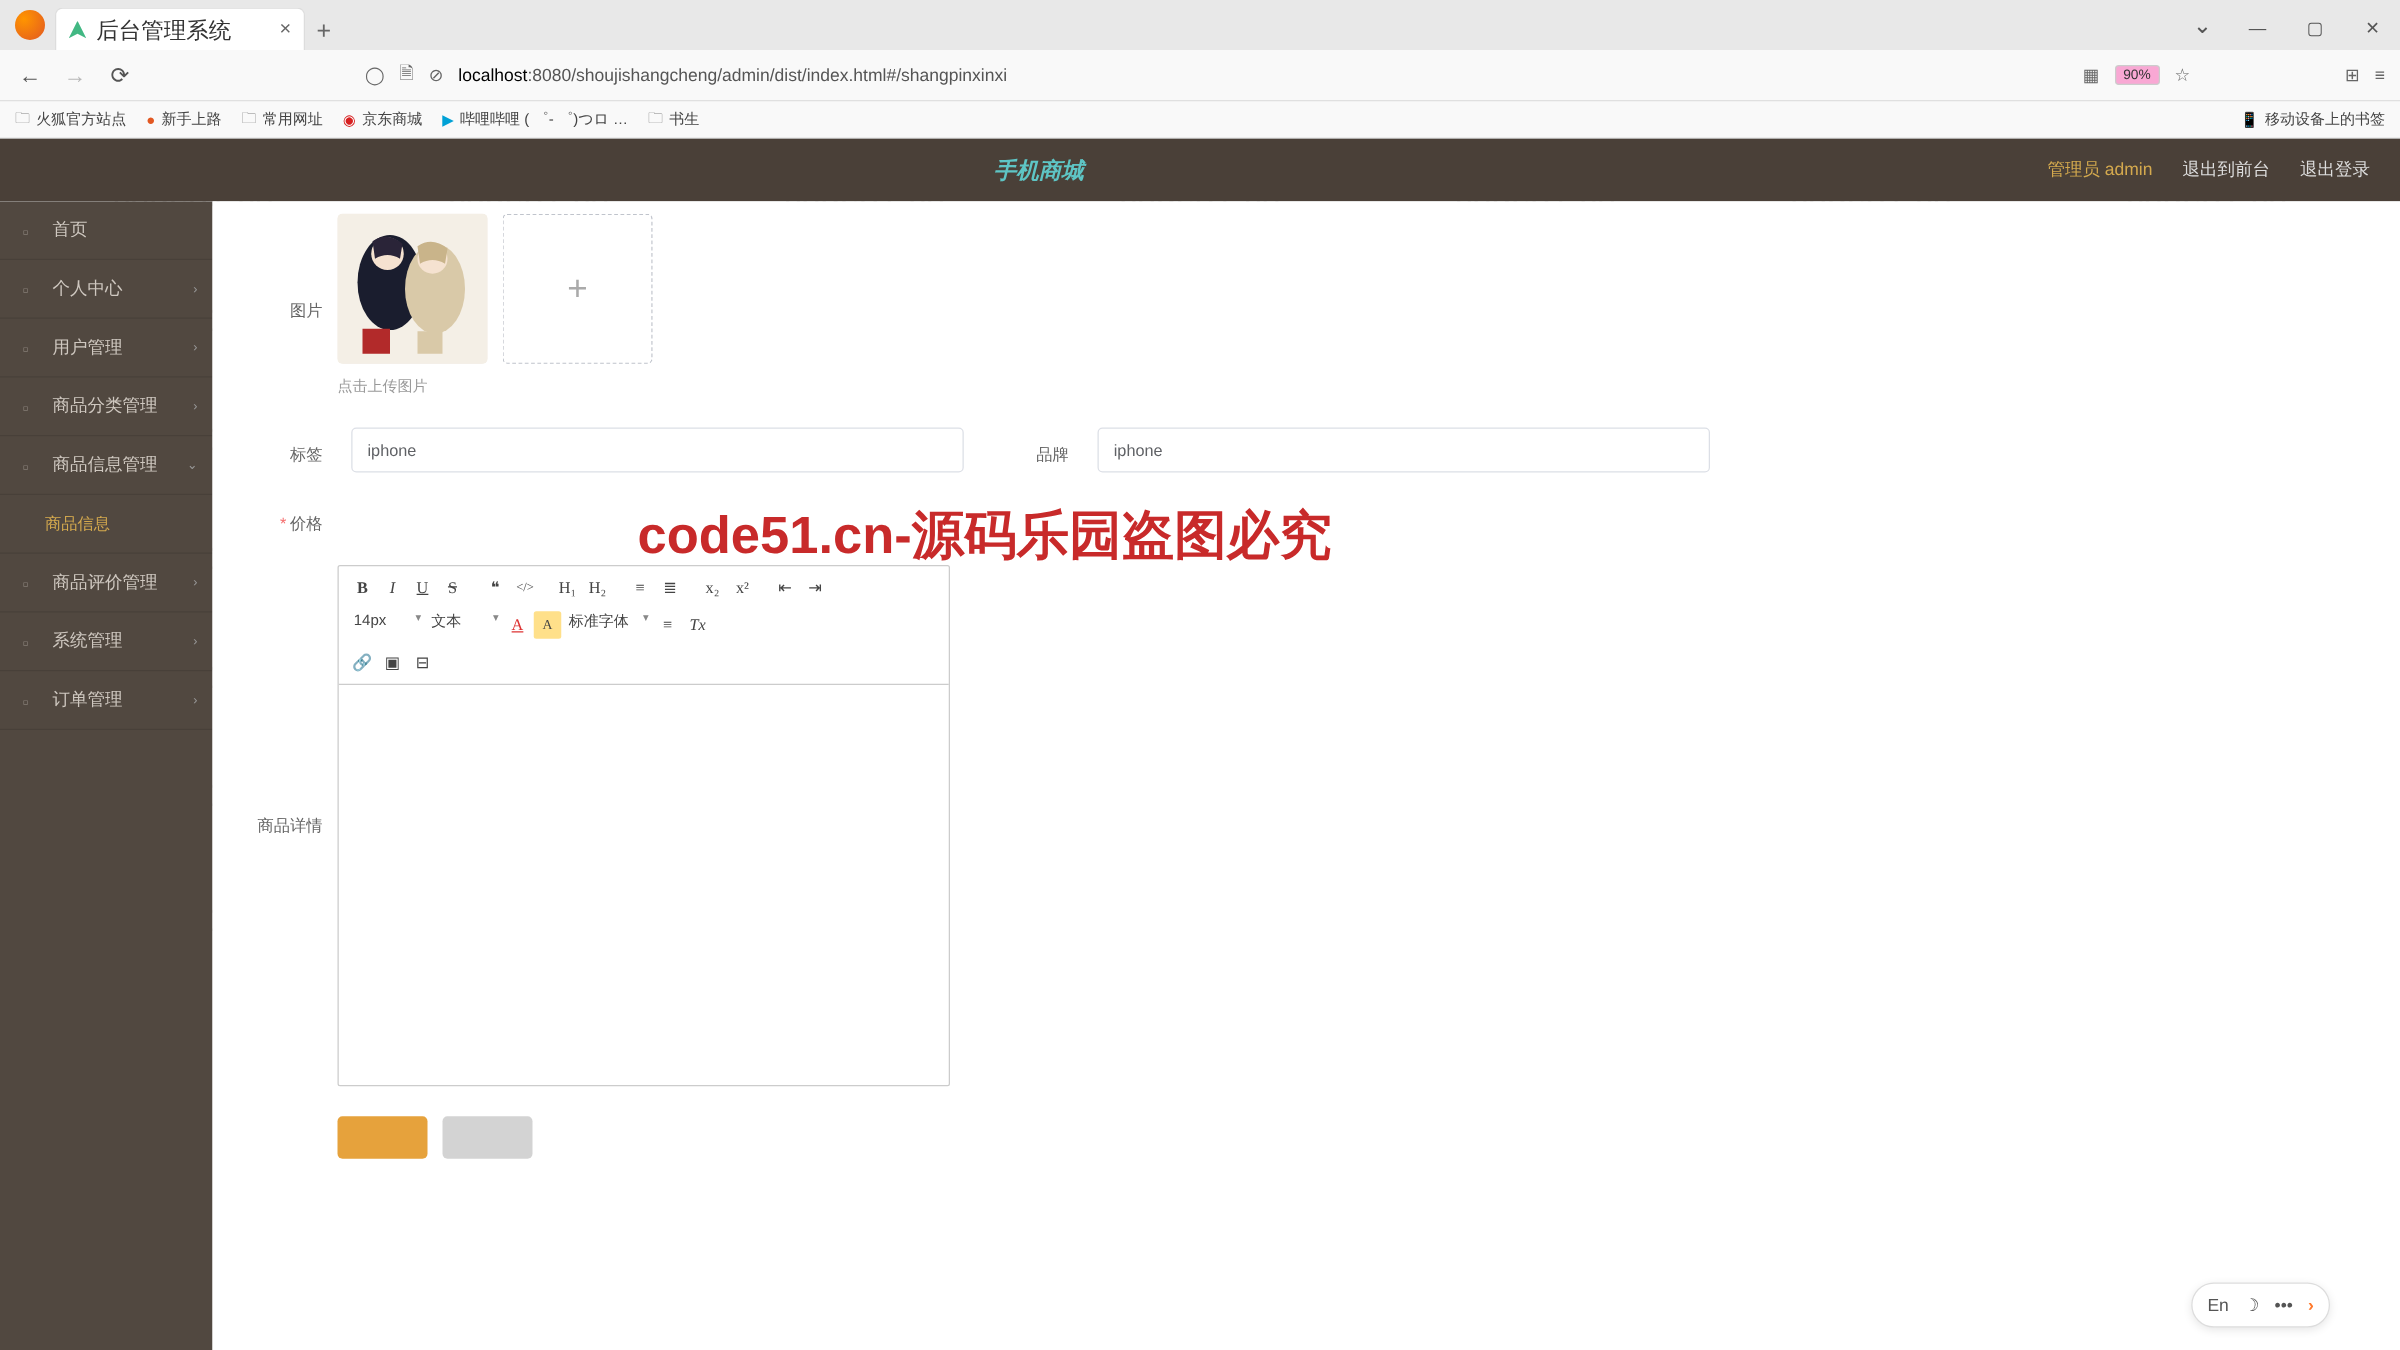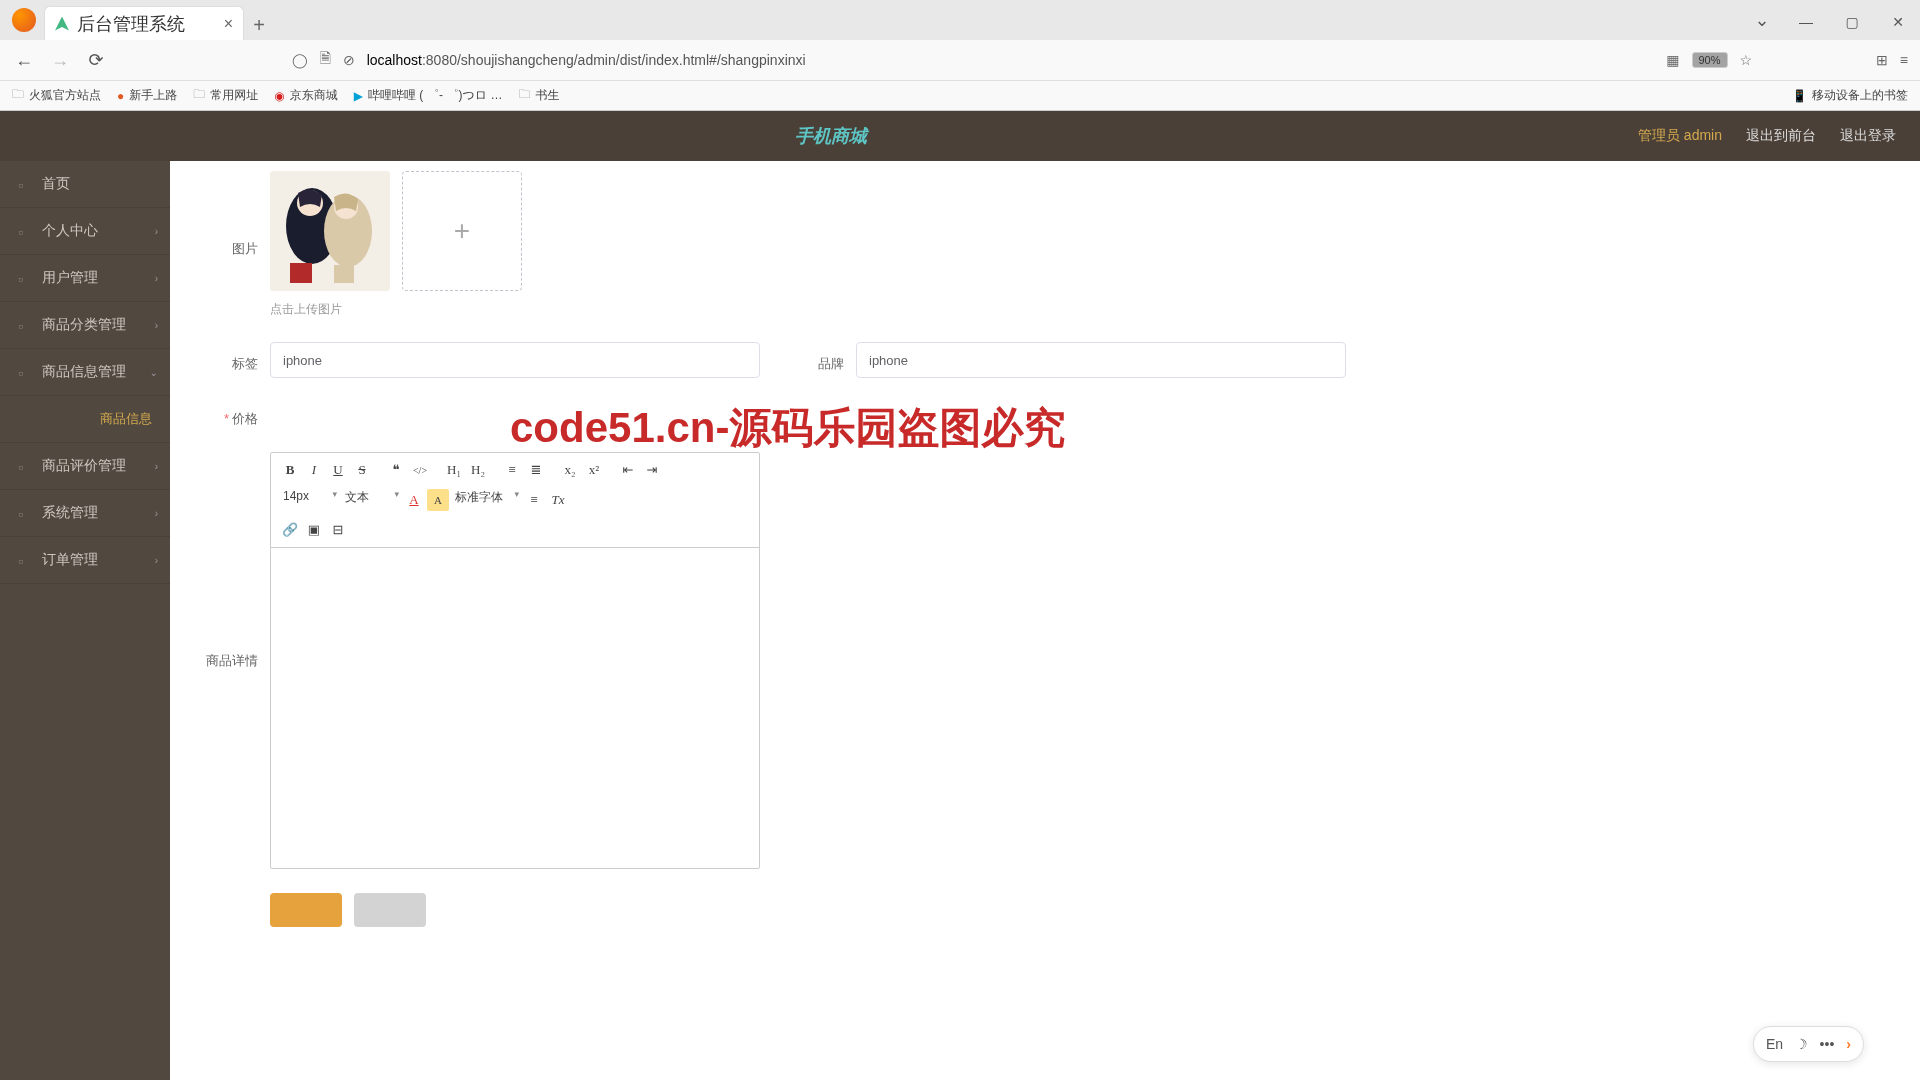--- a/index.html
+++ b/index.html
@@ -19,58 +19,58 @@
 .tab .favicon { width: 14px; height: 14px; background: #42b883; clip-path: polygon(50% 0, 100% 100%, 50% 75%, 0 100%); }
 .tab .tab-title { flex: 1; font-size: 18px; color: #333; }
 .tab .tab-close { color: #666; cursor: pointer; font-size: 16px; }
 .new-tab { width: 30px; height: 30px; display: flex; align-items: center; justify-content: center; color: #666; font-size: 20px; cursor: pointer; }
 .addr-bar { height: 40px; display: flex; align-items: center; padding: 0 12px; gap: 12px; background: #f9f9f9; }
 .nav-btn { width: 24px; height: 24px; display: flex; align-items: center; justify-content: center; color: #555; cursor: pointer; font-size: 18px; }
 .addr-icon { color: #666; font-size: 14px; }
 .addr-prot { color: #666; font-size: 14px; }
 .addr-text { flex: 1; font-size: 14px; color: #555; }
 .addr-text .host { color: #000; }
-.zoom-badge { background: #a3a3a3; border: 1px solid #ccc; padding: 1px 6px; border-radius: 3px; font-size: 11px; }
+.zoom-badge { background: #f9a8d4; border: 1px solid #ccc; padding: 1px 6px; border-radius: 3px; font-size: 11px; }
 .bookmark-bar { height: 30px; display: flex; align-items: center; padding: 0 12px; gap: 16px; background: #f9f9f9; border-top: 1px solid #e0e0e0; }
 .bm-item { display: flex; align-items: center; gap: 5px; font-size: 12px; color: #444; cursor: pointer; }
 .bm-item .folder { color: #888; }
 .bm-right { margin-left: auto; }
 
 
 .app { position: relative; z-index: 2; height: calc(1080px - 110px); display: flex; flex-direction: column; }
 .app-header { height: 50px; background: #4a4038; display: flex; align-items: center; padding: 0 24px; color: #fff; }
 .app-title { flex: 1; text-align: center; font-size: 18px; color: #5ec5c5; font-style: italic; font-weight: bold; }
 .app-header-right { display: flex; gap: 24px; font-size: 14px; }
 .app-header-right .link { color: #d4a94e; cursor: pointer; }
 .app-header-right .link.white { color: #ddd; }
 
 .app-body { flex: 1; display: flex; overflow: hidden; }
 .sidebar { width: 170px; background: #514840; color: #cfc8c0; overflow-y: auto; }
 .side-item { padding: 14px 18px; display: flex; align-items: center; gap: 10px; cursor: pointer; font-size: 14px; border-bottom: 1px solid rgba(0,0,0,0.1); position: relative; }
-.side-item.sub { padding-left: 36px; font-size: 13px; justify-content: flex-end; }
+.side-item.sub { padding-left: 36px; font-size: 13px; }
 .side-item.active { color: #d4a94e; }
 .side-item .side-icon { width: 14px; height: 14px; opacity: 0.4; }
 .side-item .chev { position: absolute; right: 12px; color: #999; font-size: 10px; }
 
 .content { flex: 1; background: #fff; overflow-y: auto; padding: 10px 30px 30px 30px; position: relative; }
 
 .form-row { display: flex; align-items: center; margin-bottom: 24px; }
 .form-label { width: 70px; text-align: right; padding-right: 12px; padding-top: 8px; font-size: 13px; color: #666; }
 .form-label .req { color: #f56c6c; margin-right: 3px; }
 .form-control { flex: 1; }
 .el-input { height: 36px; border: 1px solid #dcdfe6; border-radius: 4px; padding: 0 12px; font-size: 13px; color: #606266; width: 490px; background: #fff; }
 .hint { font-size: 12px; color: #999; margin-top: 10px; }
 
 .upload-row { display: flex; gap: 12px; }
 .upload-thumb { width: 120px; height: 120px; border-radius: 4px; overflow: hidden; background: #f2ece4; position: relative; }
 .upload-thumb svg { width: 100%; height: 100%; }
 .upload-add { width: 120px; height: 120px; border: 1px dashed #c0c4cc; border-radius: 4px; display: flex; align-items: center; justify-content: center; color: #aaa; font-size: 28px; cursor: pointer; }
 
 .two-col { display: flex; gap: 40px; }
-.two-col > div { display: flex; align-items: center; }
+.two-col > div { display: flex; align-items: center; gap: 11px; }
 
 .editor { width: 490px; border: 1px solid #ccc; border-radius: 2px; background: #fff; }
 .editor-toolbar { border-bottom: 1px solid #ccc; padding: 6px 8px; display: flex; flex-wrap: wrap; gap: 4px 2px; align-items: center; }
 .tb-btn { width: 22px; height: 22px; display: flex; align-items: center; justify-content: center; font-size: 13px; color: #444; cursor: pointer; border-radius: 2px; font-family: Georgia, serif; }
 .tb-sel { height: 22px; font-size: 12px; color: #444; border: none; background: transparent; cursor: pointer; padding: 0 14px 0 4px; position: relative; }
 .tb-sel::after { content: "▾"; position: absolute; right: 2px; font-size: 9px; color: #888; }
 .tb-sep { width: 8px; }
 .editor-body { min-height: 320px; padding: 12px; }
 
 .btn-row { display: flex; gap: 12px; margin-left: 70px; }

